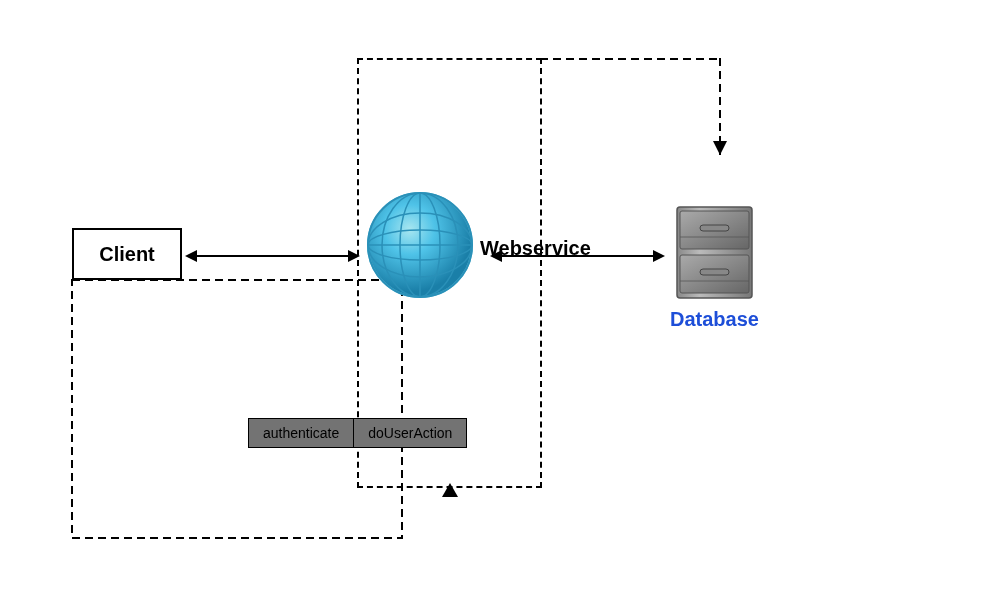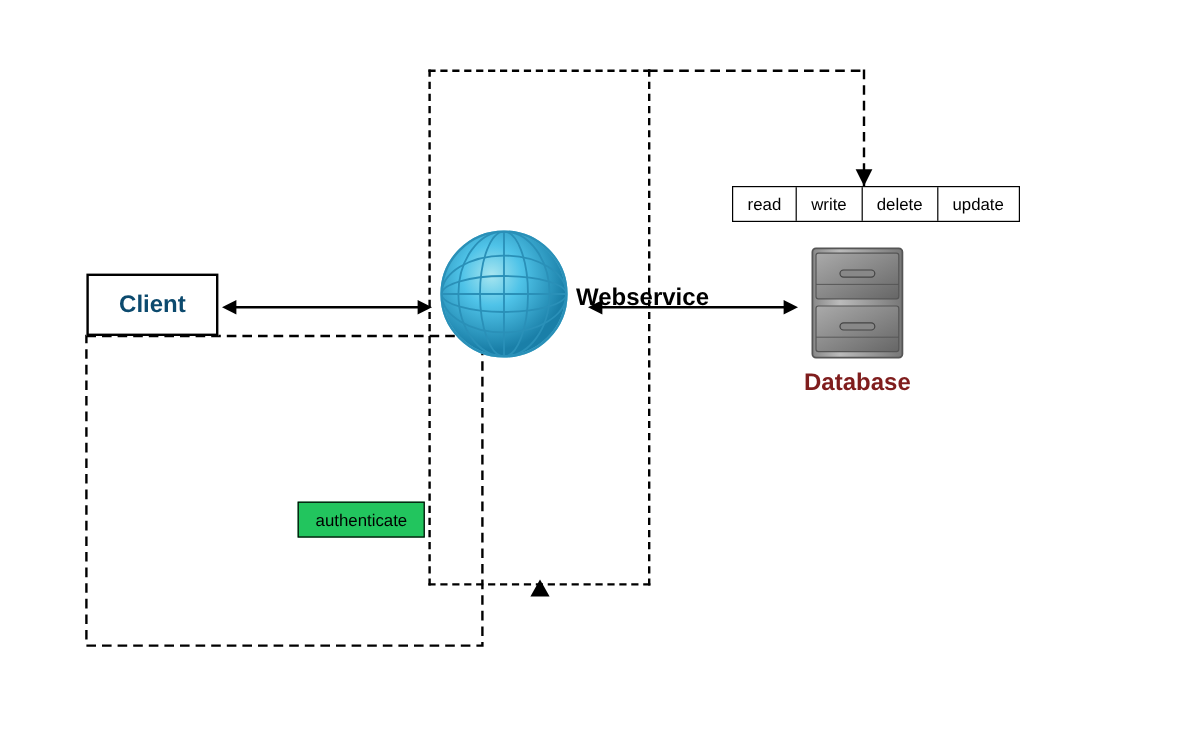--- a/index.html
+++ b/index.html
@@ -26,21 +26,21 @@
       height: 52px;
       border: 2px solid #000;
       display: flex;
       align-items: center;
       justify-content: center;
       background: #fff;
     }
     .client-label {
       font-size: 20px;
       font-weight: bold;
-      color: #0c4a6e;
+      color: #000000;
     }
 
     
     .webservice-area {
       position: absolute;
       left: 360px;
       top: 185px;
       display: flex;
       flex-direction: row;
       align-items: center;
@@ -65,21 +65,21 @@
       flex-direction: column;
       align-items: center;
     }
     .db-icon {
       width: 85px;
       height: 95px;
     }
     .database-label {
       font-size: 20px;
       font-weight: bold;
-      color: #7f1d1d;
+      color: #1d4ed8;
       margin-top: 8px;
     }
 
     
     .arrow-client-ws {
       position: absolute;
       left: 185px;
       top: 248px;
       width: 175px;
       height: 16px;
@@ -106,21 +106,21 @@
       height: 100%;
     }
 
     
     .methods-box {
       position: absolute;
       left: 248px;
       top: 418px;
       display: flex;
       border: 1.5px solid #000;
-      background: #22c55e;
+      background: #737373;
     }
     .method-item {
       padding: 6px 14px;
       font-size: 14px;
       color: #000;
       border-right: 1.5px solid #000;
       white-space: nowrap;
     }
     .method-item:last-child {
       border-right: none;
@@ -181,26 +181,20 @@
 
   <svg style="position:absolute; left:72px; top:280px; width:330px; height:260px; overflow:visible;">
     <rect x="0" y="0" width="330" height="258" fill="none" stroke="#000" stroke-width="2" stroke-dasharray="8,5"></rect>
   </svg>
 
   <svg style="position:absolute; left:438px; top:483px; width:24px; height:16px; overflow:visible;">
 
     <polygon points="12,0 4,14 20,14" fill="#000"></polygon>
   </svg>
 
-  <div class="db-ops-box">
-    <div class="db-op-item">read</div>
-    <div class="db-op-item">write</div>
-    <div class="db-op-item">delete</div>
-    <div class="db-op-item">update</div>
-  </div>
 
   <div class="client-box">
     <span class="client-label">Client</span>
   </div>
 
   <div class="arrow-client-ws">
     <svg class="arrow-h" viewBox="0 0 175 16">
 
       <polygon points="0,8 12,2 12,14" fill="#000"></polygon>
 
@@ -275,15 +269,16 @@
 
       <rect x="28" y="64" width="29" height="6" rx="3" fill="#888" stroke="#444" stroke-width="1"></rect>
 
       <line x1="8" y1="76" x2="77" y2="76" stroke="#555" stroke-width="0.8"></line>
     </svg>
     <span class="database-label">Database</span>
   </div>
 
   <div class="methods-box">
     <div class="method-item">authenticate</div>
+    <div class="method-item">doUserAction</div>
   </div>
 
 </div>
 
 </body></html>

